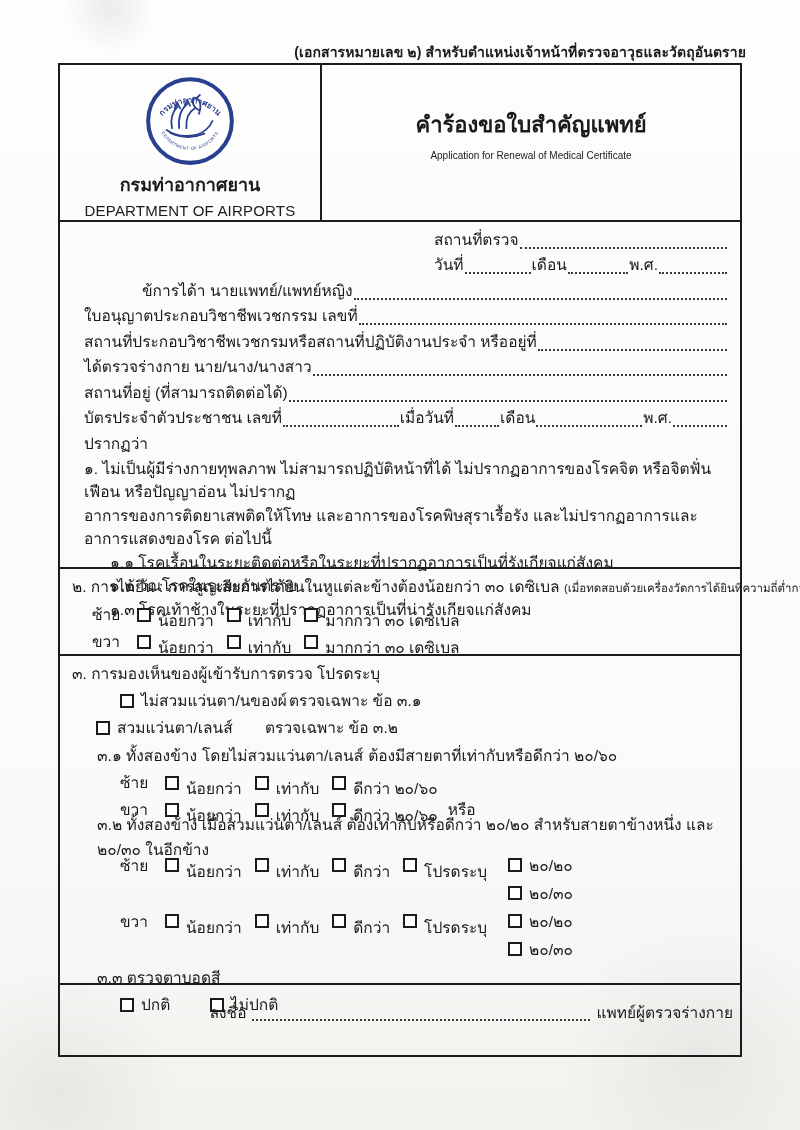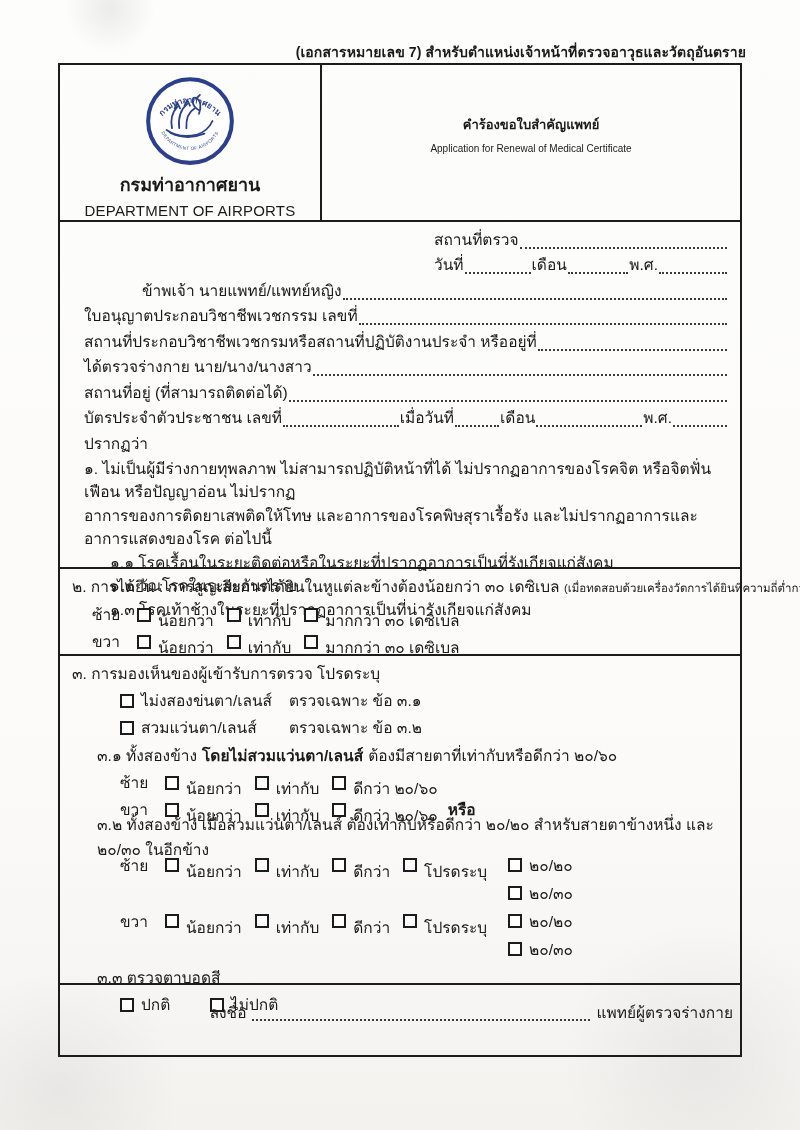--- a/index.html
+++ b/index.html
@@ -34,21 +34,21 @@
     width:262px; border-right:2px solid #1c1c1c;
     display:flex; flex-direction:column; align-items:center;
     padding-top:11px;
   }
   .org-th { font-size:18px; font-weight:bold; margin-top:4px; }
   .org-en { font-size:15px; margin-top:3px; letter-spacing:0.2px; }
   .hdr-right {
     flex:1; display:flex; flex-direction:column; align-items:center; justify-content:center;
     padding-bottom:18px;
   }
-  .title-th { font-size:13px; font-weight:bold; }
+  .title-th { font-size:22px; font-weight:bold; }
   .title-en { font-size:10px; margin-top:8px; }
 
   
   .sec-info { height:347px; padding:5px 12px 0 24px; font-size:15.5px; }
   .frow { height:25.5px; display:flex; align-items:flex-end; }
   .frow span.lbl { white-space:nowrap; padding-bottom:1px; }
   .dots { flex:1; border-bottom:2px dotted #3a3a3a; margin:0 1px 4px 1px; }
   .dots.fix { flex:none; }
   .ptext { line-height:23.5px; font-size:15.5px; }
   .indent1 { margin-left:26px; }
@@ -64,39 +64,39 @@
   .hear-head { line-height:26px; white-space:nowrap; }
   .note-sm { font-size:11.5px; }
   .optrow { height:27px; display:flex; align-items:center; }
   .side { display:inline-block; width:38px; flex:none; }
   .optlbl { margin-right:6px;margin-top:12px; }
 
   .sec-vis { height:329px; padding:3px 10px 0 12px; font-size:15.5px; }
   .vrow { height:27px; display:flex; align-items:center; }
   .vhead { height:28px; display:flex; align-items:center; }
   .glass-lbl { display:inline-block; width:148px; }
-  .bold { font-weight:bold; }
+  .bold { font-weight:normal; }
   .sp { margin-right:5px; }
   .pair { display:flex; align-items:flex-start; }
   .pair-left { display:flex; align-items:center; height:28px; width:388px; flex:none; }
   .pair-right { display:flex; flex-direction:column; }
   .pair-right .valline { height:28px; display:flex; align-items:center; }
 
   .sec-sign { flex:1; padding:0 7px 16px 12px; font-size:15.5px; display:flex; align-items:flex-end;border-radius:17px; }
   .sign-row { display:flex; align-items:flex-end; justify-content:flex-end; width:100%; margin-bottom:14px; }
   .sign-dots { width:338px; border-bottom:2px dotted #3a3a3a; margin:0 6px 4px 6px; }
 
   .seal { display:block; }
 </style>
 </head>
 <body>
 
 <div class="page">
 
-  <div class="top-note">(เอกสารหมายเลข 7) สำหรับตำแหน่งเจ้าหน้าที่ตรวจอาวุธและวัตถุอันตราย</div>
+  <div class="top-note">(เอกสารหมายเลข ๒) สำหรับตำแหน่งเจ้าหน้าที่ตรวจอาวุธและวัตถุอันตราย</div>
 
   <div class="form-box">
 
     <div class="sec hdr">
       <div class="hdr-left">
         <svg class="seal" width="90" height="90" viewBox="0 0 100 100">
           <circle cx="50" cy="50" r="46.5" fill="#ffffff" stroke="#2a3f8f" stroke-width="4.5"></circle>
           <defs>
             <path id="arcT" d="M 12,60 A 39,39 0 0 1 88,60" fill="none"></path>
             <path id="arcB" d="M 16,58 A 36,36 0 0 0 84,58" fill="none"></path>
@@ -135,21 +135,21 @@
       </div>
       <div class="frow" style="margin-left:350px">
         <span class="lbl">วันที่</span>
         <span class="dots fix" style="width:66px"></span>
         <span class="lbl">เดือน</span>
         <span class="dots"></span>
         <span class="lbl">พ.ศ.</span>
         <span class="dots fix" style="width:68px"></span>
       </div>
       <div class="frow" style="margin-left:58px">
-        <span class="lbl">ข้าพเจ้า นายแพทย์/แพทย์หญิง</span>
+        <span class="lbl">ข้การได้า นายแพทย์/แพทย์หญิง</span>
         <span class="dots"></span>
       </div>
       <div class="frow">
         <span class="lbl">ใบอนุญาตประกอบวิชาชีพเวชกรรม เลขที่</span>
         <span class="dots"></span>
       </div>
       <div class="frow">
         <span class="lbl">สถานที่ประกอบวิชาชีพเวชกรมหรือสถานที่ปฏิบัติงานประจำ หรืออยู่ที่</span>
         <span class="dots"></span>
       </div>
@@ -204,24 +204,24 @@
         <span class="cb"></span>
         <span class="optlbl">มากกว่า ๓๐ เดซิเบล</span>
       </div>
     </div>
 
     <div class="sec sec-vis">
       <div class="vhead">๓. การมองเห็นของผู้เข้ารับการตรวจ โปรดระบุ</div>
 
       <div class="vrow" style="margin-left:48px">
         <span class="cb" style="margin-left:0"></span>
-        <span class="glass-lbl">ไม่งสองข่นตา/เลนส์</span>
+        <span class="glass-lbl">ไม่สวมแว่นตา/นของผ์</span>
         <span>ตรวจเฉพาะ ข้อ ๓.๑</span>
       </div>
-      <div class="vrow" style="margin-left:48px">
+      <div class="vrow" style="margin-left:24px">
         <span class="cb" style="margin-left:0"></span>
         <span class="glass-lbl">สวมแว่นตา/เลนส์</span>
         <span>ตรวจเฉพาะ ข้อ ๓.๒</span>
       </div>
 
       <div class="vhead" style="margin-left:25px">
         <span class="sp">๓.๑ ทั้งสองข้าง</span>
         <span class="sp bold">โดยไม่สวมแว่นตา/เลนส์</span>
         <span>ต้องมีสายตาที่เท่ากับหรือดีกว่า ๒๐/๖๐</span>
       </div>

